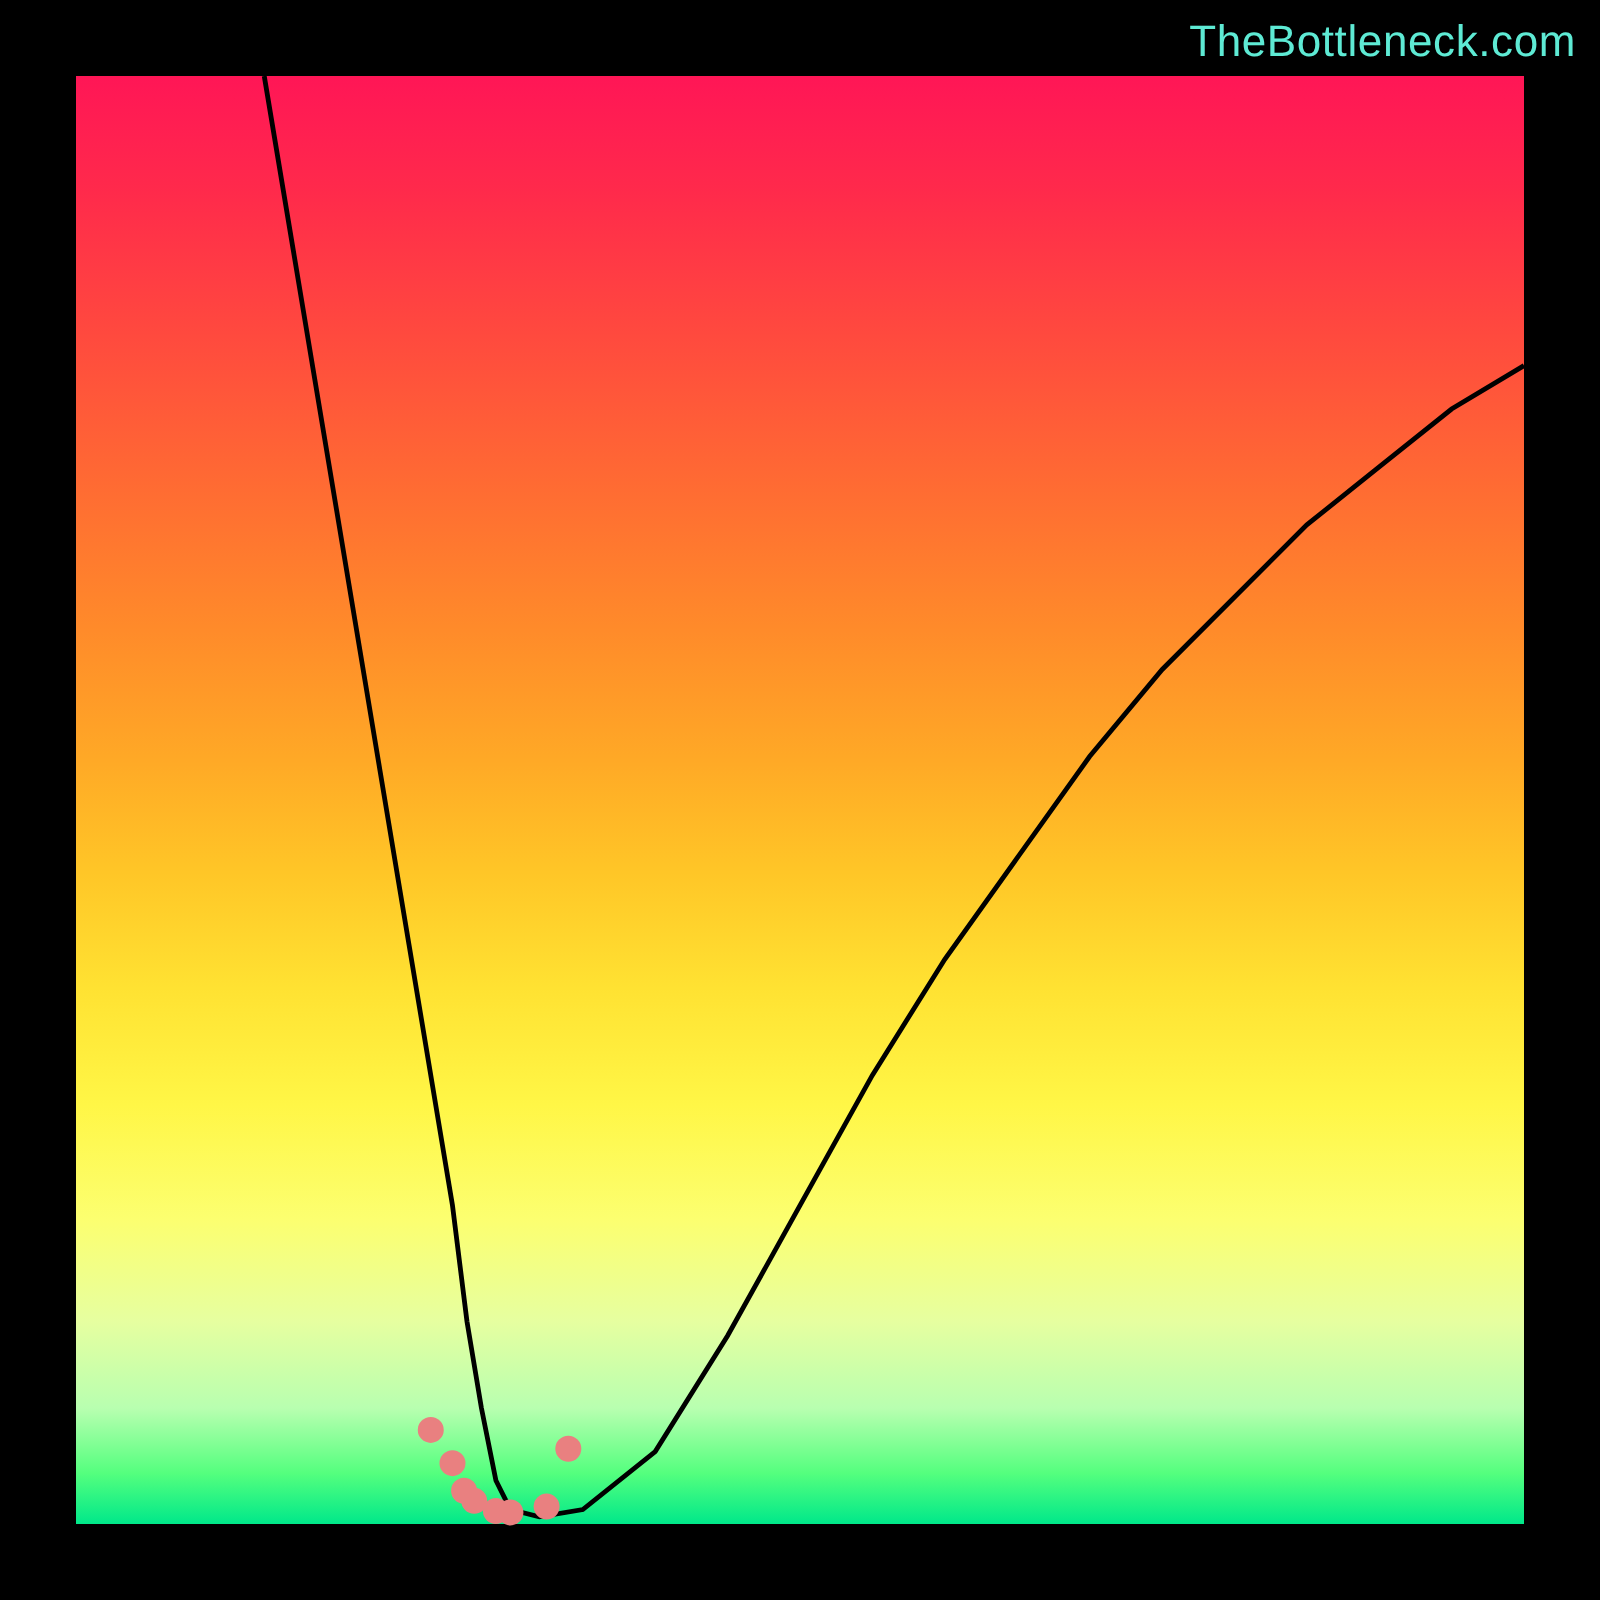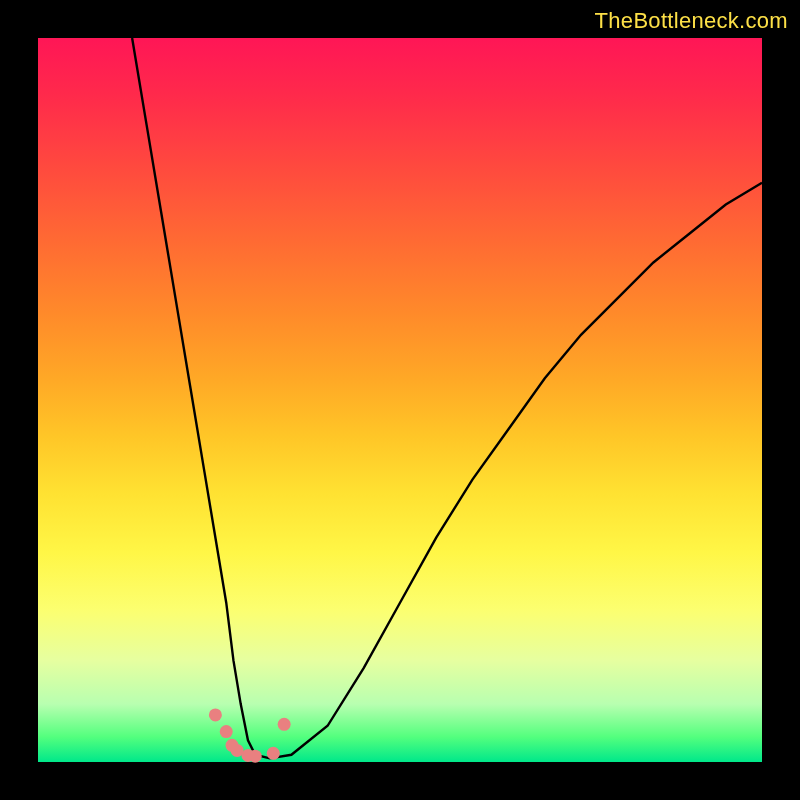--- a/index.html
+++ b/index.html
@@ -38,21 +38,21 @@
       #fcff70 79%,
       #e6ffa0 86%,
       #b8ffb0 92%,
       #54ff7e 96.5%,
       #00e88a 100%);
   }
   .watermark {
     position: absolute;
     top: 8px;
     right: 12px;
-    color: #fde047;
+    color: #5eead4;
     font-size: 22px;
     font-weight: 500;
     letter-spacing: 0.3px;
     z-index: 10;
   }
   svg.curve {
     position: absolute;
     top: 0;
     left: 0;
     width: 724px;

